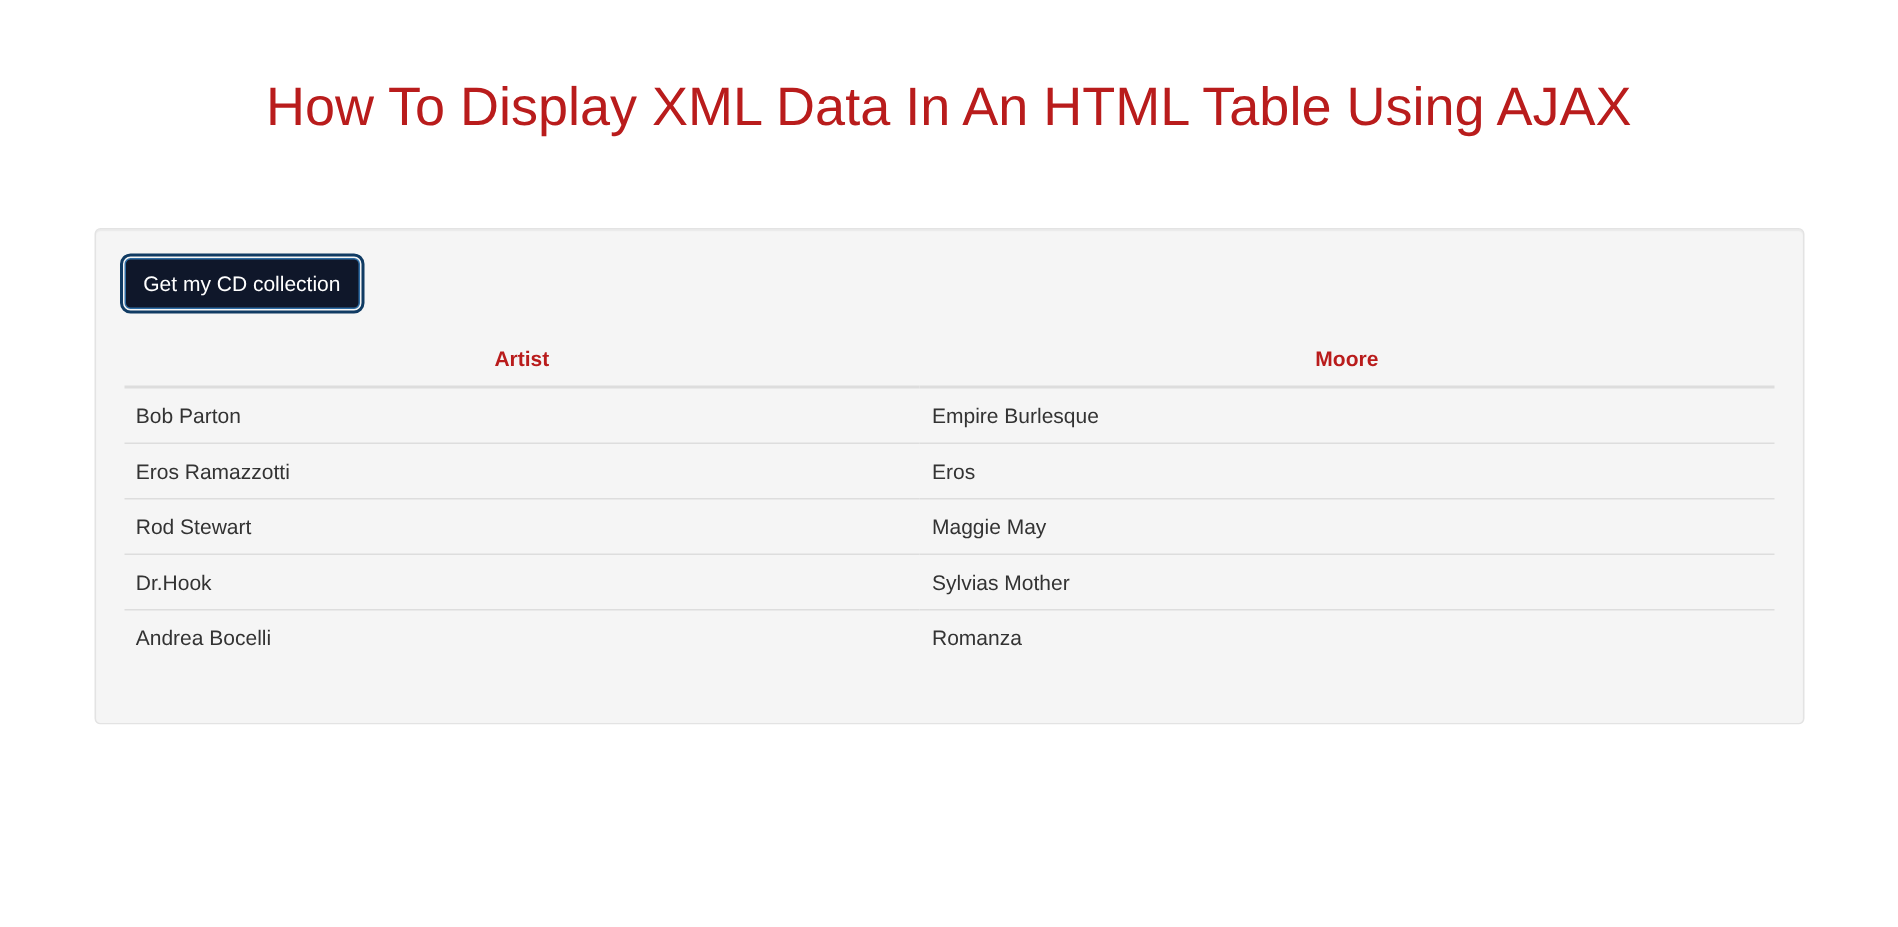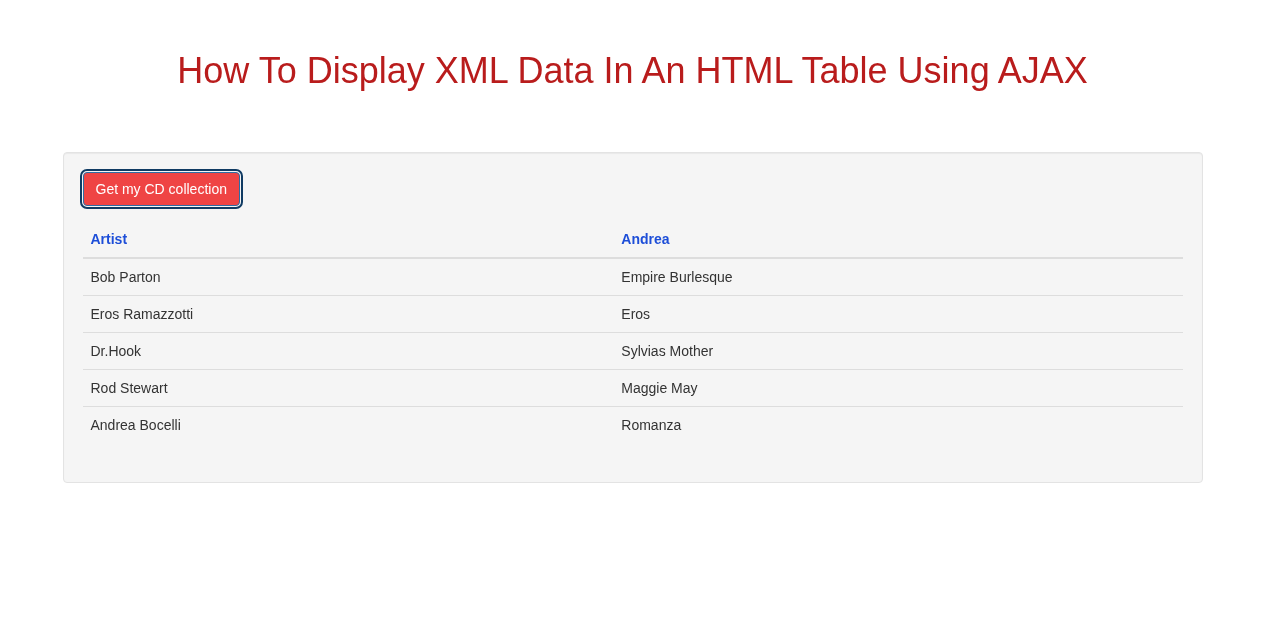--- a/index.html
+++ b/index.html
@@ -37,80 +37,81 @@
       font-size: 14px;
       font-weight: 400;
       line-height: 1.42857143;
       text-align: center;
       white-space: nowrap;
       vertical-align: middle;
       cursor: pointer;
       border: 1px solid transparent;
       border-radius: 4px;
       color: #fff;
-      background-color: #ef4444;
+      background-color: #0f172a;
       border-color: #2e6da4;
       outline: 2px solid #103b63;
       outline-offset: 1px;
     }
     .table {
       width: 100%;
       margin-top: 15px;
       margin-bottom: 20px;
       border-collapse: collapse;
     }
     .table th,
     .table td {
       padding: 8px;
       line-height: 1.42857143;
       vertical-align: top;
       text-align: left;
       border-top: 1px solid #ddd;
     }
     .table th {
       font-weight: 700;
-      color: #1d4ed8;
+      color: #b91c1c;
+      text-align: center;
     }
     .table thead th {
       border-bottom: 2px solid #ddd;
       border-top: none;
     }
   </style>
 </head>
 <body>
 
 <h1 class="page-heading">How To Display XML Data In An HTML Table Using AJAX</h1>
 
 <div class="container">
   <div class="well">
     <button type="button" class="btn">Get my CD collection</button>
 
     <table class="table">
       <thead>
         <tr>
           <th>Artist</th>
-          <th>Andrea</th>
+          <th>Moore</th>
         </tr>
       </thead>
       <tbody>
         <tr>
           <td>Bob Parton</td>
           <td>Empire Burlesque</td>
         </tr>
         <tr>
           <td>Eros Ramazzotti</td>
           <td>Eros</td>
         </tr>
         <tr>
+          <td>Rod Stewart</td>
+          <td>Maggie May</td>
+        </tr>
+        <tr>
           <td>Dr.Hook</td>
           <td>Sylvias Mother</td>
-        </tr>
-        <tr>
-          <td>Rod Stewart</td>
-          <td>Maggie May</td>
         </tr>
         <tr>
           <td>Andrea Bocelli</td>
           <td>Romanza</td>
         </tr>
       </tbody>
     </table>
   </div>
 </div>
 

